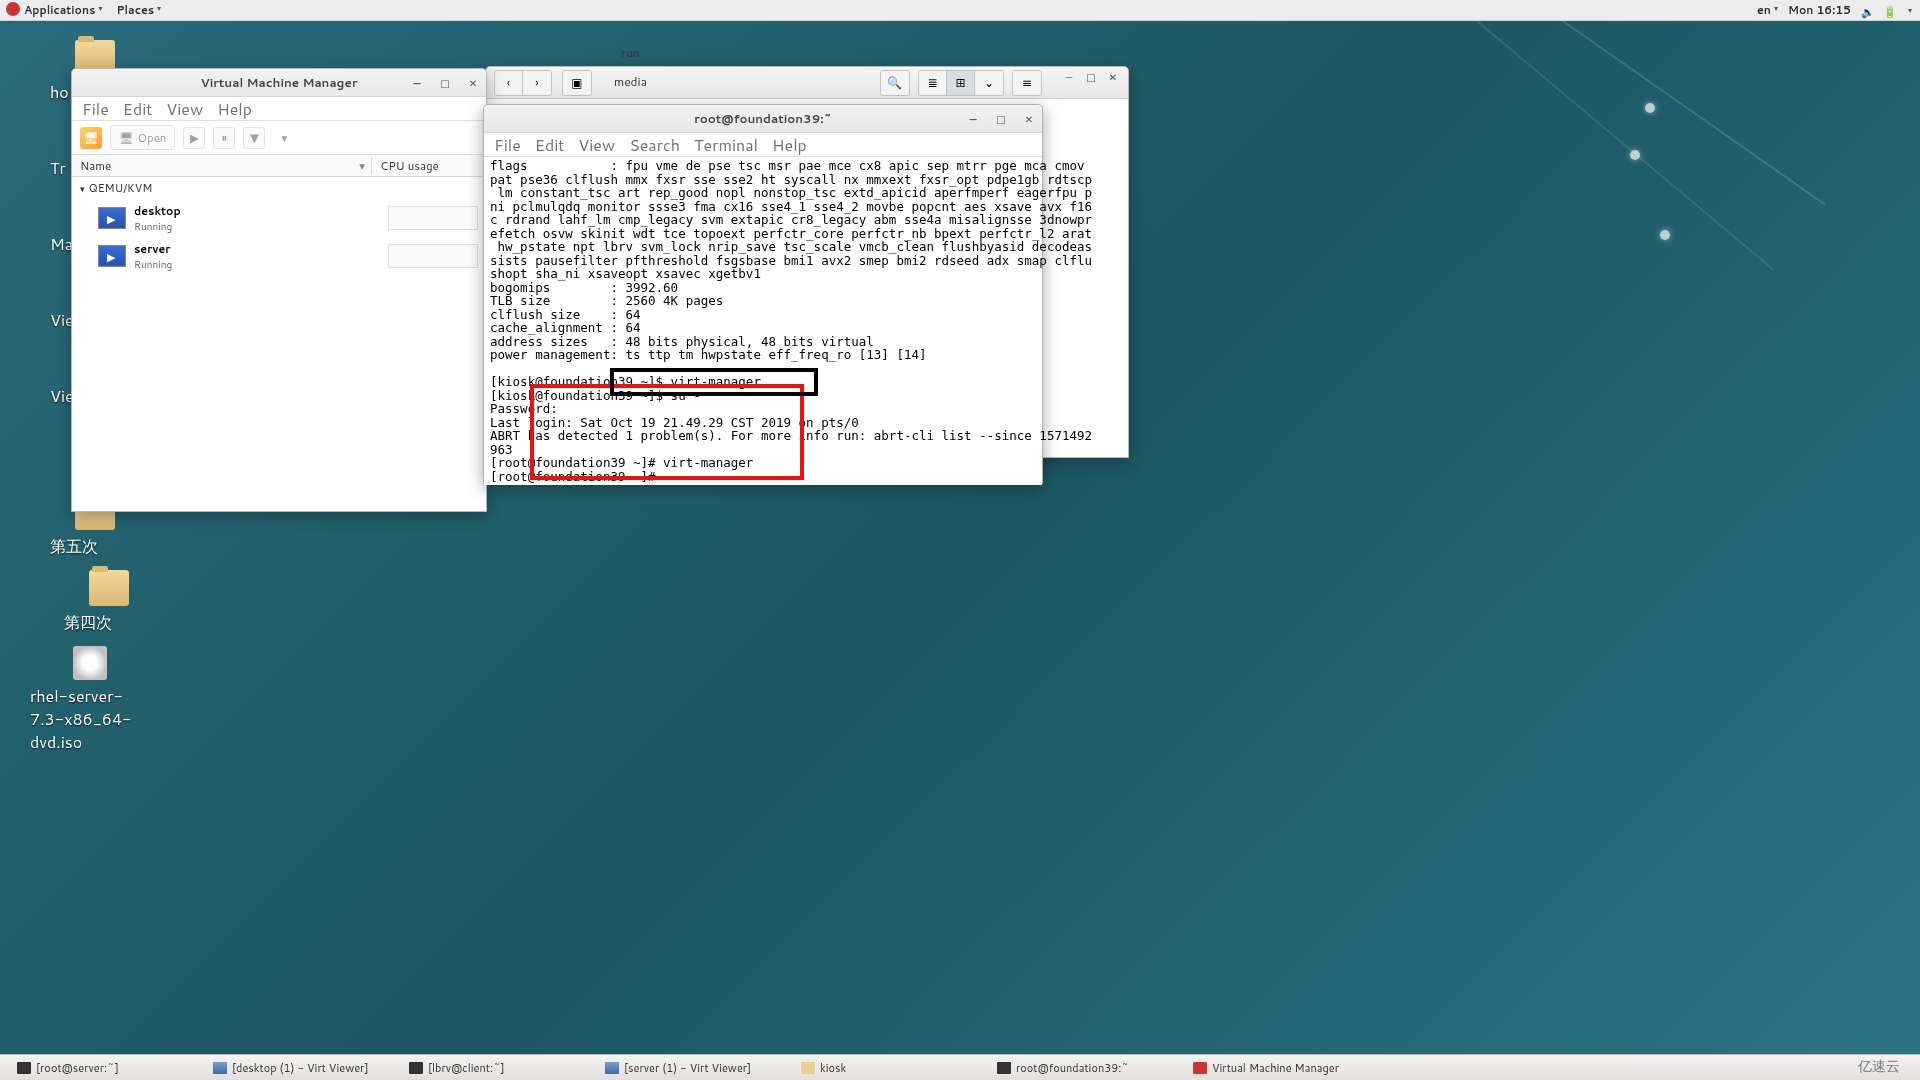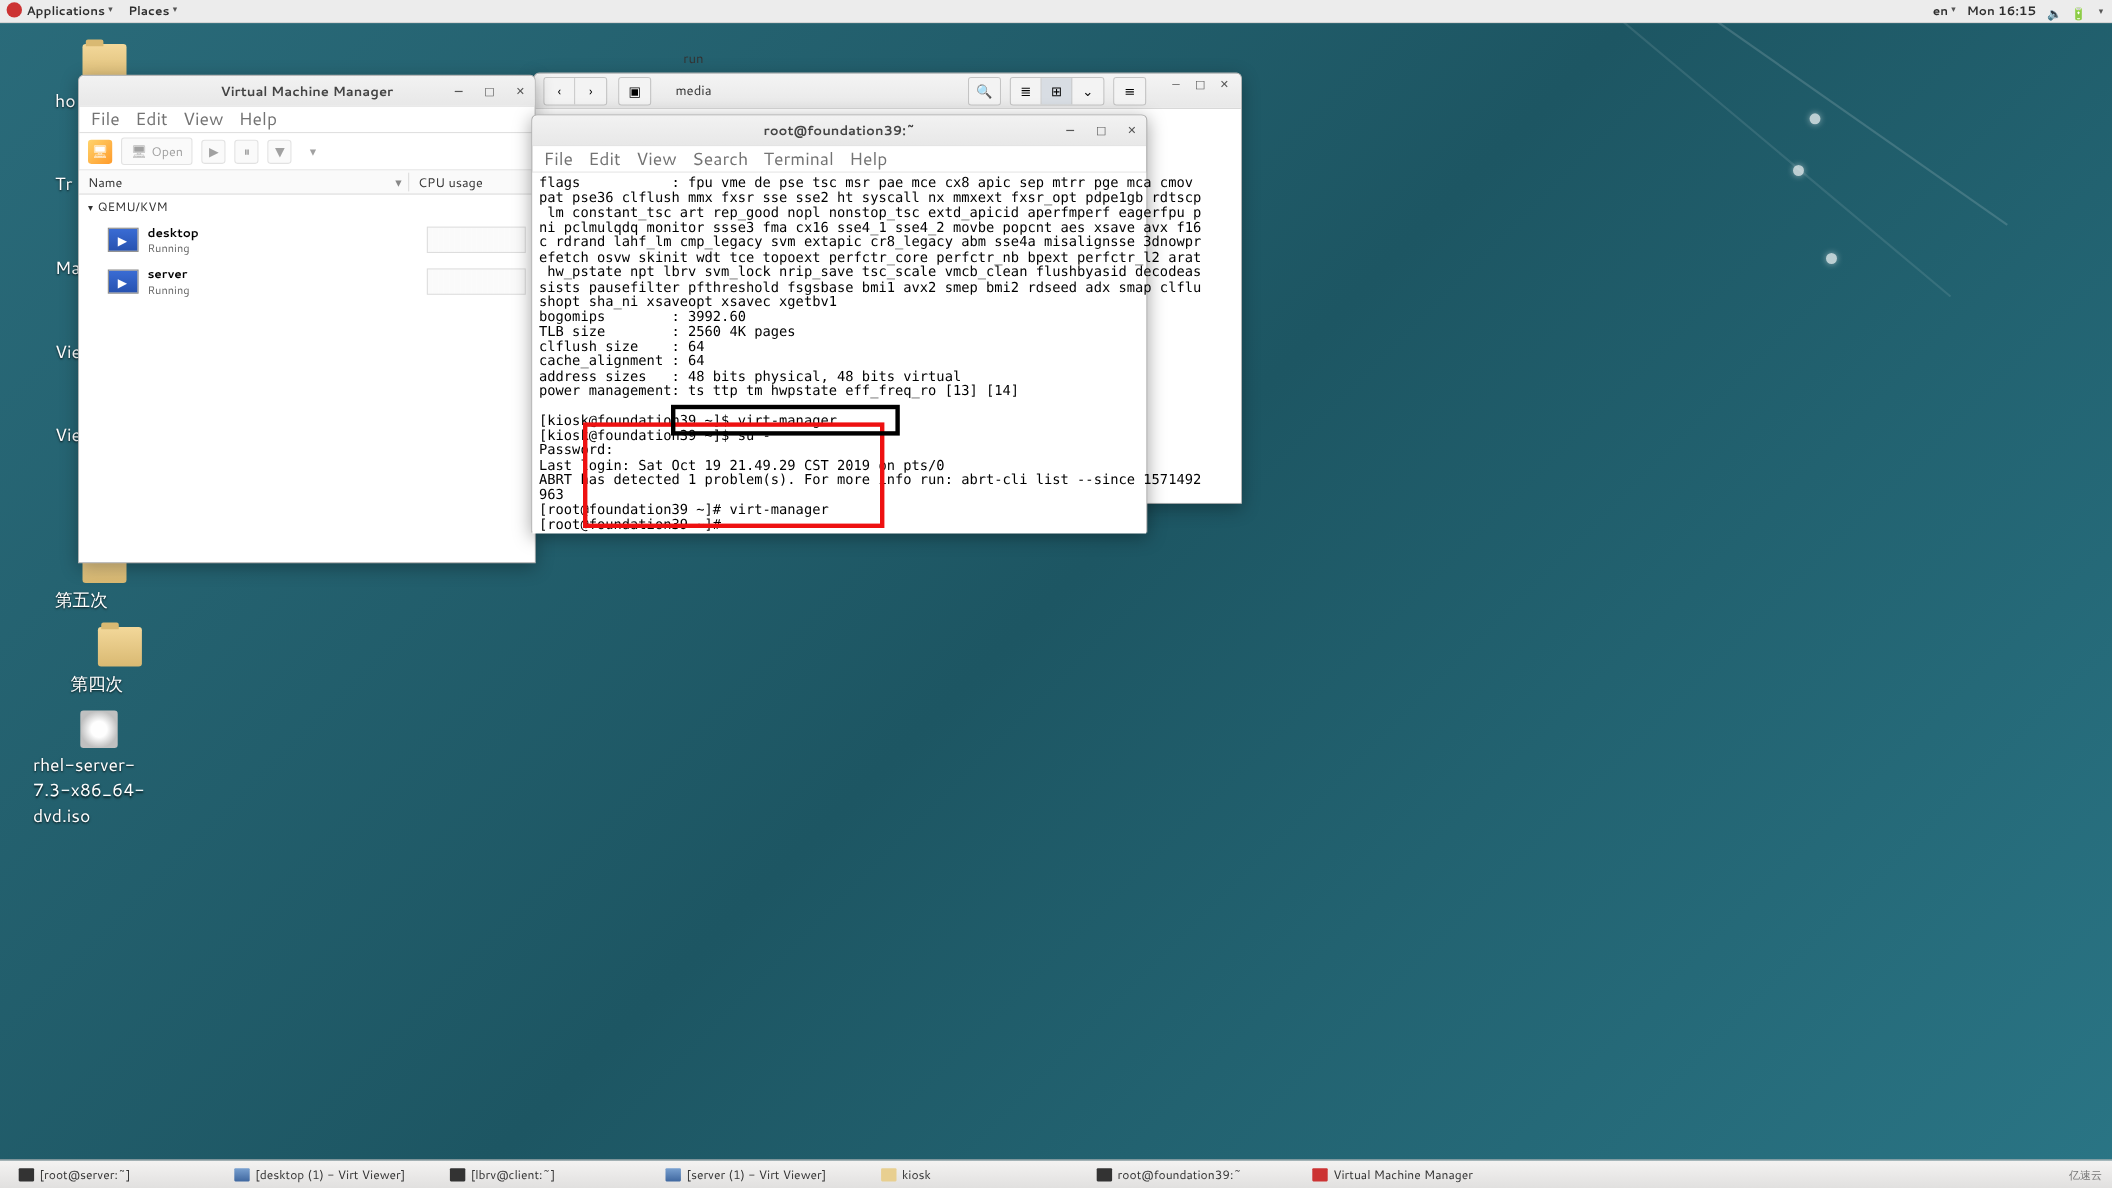--- a/index.html
+++ b/index.html
@@ -77,21 +77,21 @@
 .highlight-red { position: absolute; border: 4px solid #e11; pointer-events: none; z-index: 99; }
 
 
 .taskbar { position: absolute; bottom: 0; left: 0; right: 0; height: 26px; background: linear-gradient(180deg, #f4f3f2, #e1e0df); border-top: 1px solid #bbb; display: flex; align-items: center; padding: 0 6px; font-size: 11px; color: #333; z-index: 900; }
 .task-item { display: flex; align-items: center; gap: 5px; padding: 2px 10px; margin-right: 4px; max-width: 200px; border: 1px solid transparent; border-radius: 2px; cursor: pointer; }
 .task-icon { width: 14px; height: 12px; background: #888; border-radius: 1px; display: inline-block; }
 .task-term { background: #333; }
 .task-disp { background: linear-gradient(180deg, #78a0d0, #4068a0); }
 .task-files { background: #e8cf90; }
 .task-vmm { background: #c33; }
-#logo-yy { position: absolute; bottom: 4px; right: 9px; font-size: 10px; color: #777; z-index: 901; }
+#logo-yy { position: absolute; bottom: 4px; right: 20px; font-size: 14px; color: #777; z-index: 901; }
 </style>
 </head>
 <body>
 
 <div class="abstract-lines"></div>
 <div class="dot dot1"></div>
 <div class="dot dot2"></div>
 <div class="dot dot3"></div>
 
 <div class="top-panel">

